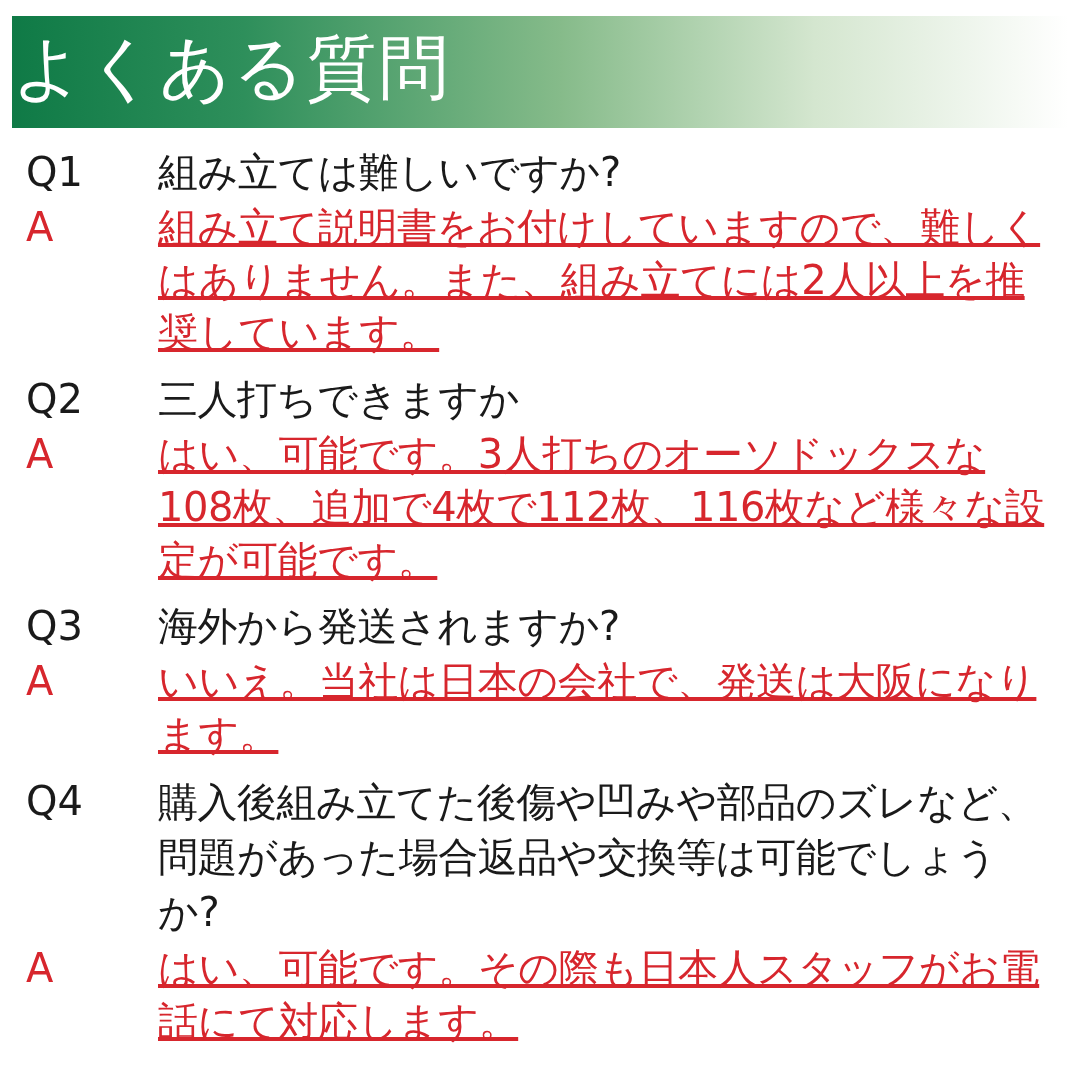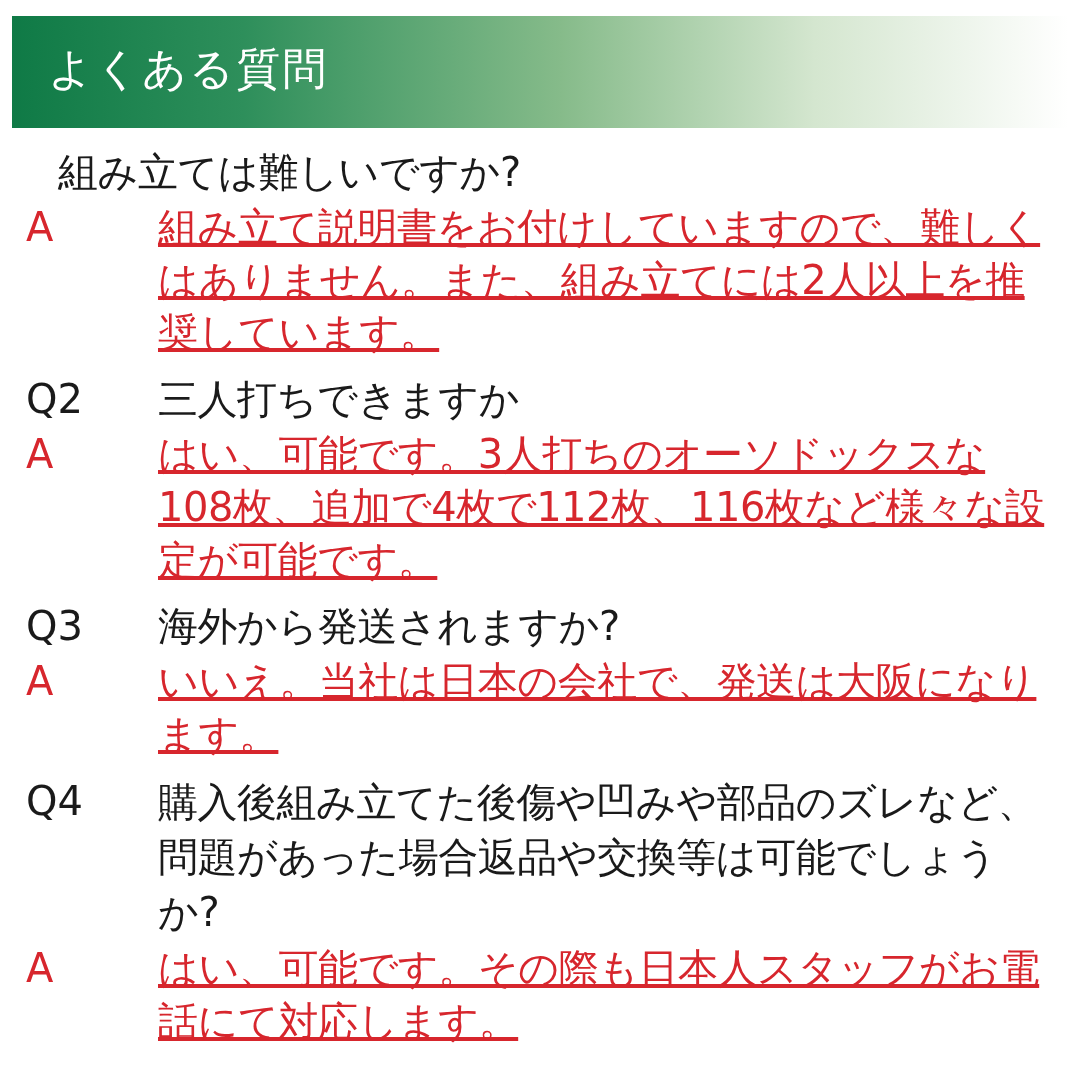--- a/index.html
+++ b/index.html
@@ -36,26 +36,26 @@
     margin: 10px 12px 0 12px;
     height: 118px;
     background: linear-gradient(90deg, #0f7a46 0%, #2e8f5b 22%, #86bb8a 52%, #d4e6cf 76%, #ffffff 100%);
     display: flex;
     align-items: center;
     overflow: hidden;
   }
 
   .header-title {
     color: #ffffff;
-    font-size: 44px;
+    font-size: 70px;
     line-height: 1;
     letter-spacing: 2px;
-    padding-left: 36px;
     font-weight: 400;
     white-space: nowrap;
+    font-family: Liberation Serif, serif;
   }
 
   .content {
     padding: 18px 26px 0 26px;
   }
 
   .qa-block {
     margin-bottom: 14px;
   }
 
@@ -107,20 +107,21 @@
 <div class="page">
 
   <div class="header">
     <div class="header-title">よくある質問</div>
   </div>
 
   <div class="content">
 
     <div class="qa-block">
       <div class="row q-row">
+        <div class="label">Q1</div>
         <div class="text">組み立ては難しいですか?</div>
       </div>
       <div class="row a-row">
         <div class="label answer">A</div>
         <div class="text answer">組み立て説明書をお付けしていますので、難しくはありません。また、組み立てには2人以上を推奨しています。</div>
       </div>
     </div>
 
     <div class="qa-block">
       <div class="row q-row">

